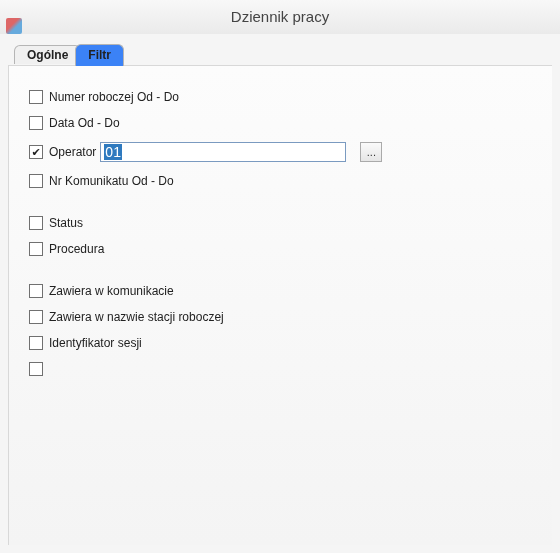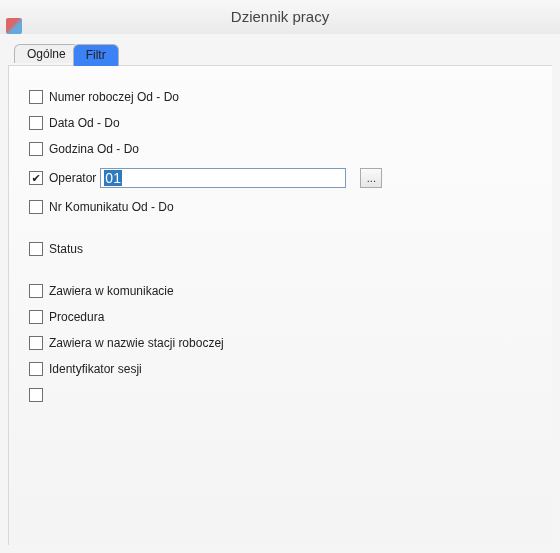--- a/index.html
+++ b/index.html
@@ -37,22 +37,23 @@
       left: 50%;
       transform: translateX(-50%);
       top: 8px;
     }
     .content {
       padding: 10px 8px 0 8px;
       background: #f5f5f5;
     }
     .tabs {
       display: flex;
-      align-items: flex-start;
+      align-items: center;
       margin-left: 6px;
+      font-weight: bold;
     }
     .tab {
       border: 1px solid #b5b5b5;
       border-bottom: none;
       border-top-left-radius: 6px;
       border-top-right-radius: 6px;
       padding: 3px 12px 3px 12px;
       background: #f0f0f0;
       color: #222;
       font-size: 12px;
@@ -167,52 +168,48 @@
       <div class="row">
         <span class="checkbox"></span>
         <span class="check-label">Numer roboczej Od - Do</span>
       </div>
 
       <div class="row">
         <span class="checkbox"></span>
         <span class="check-label">Data Od - Do</span>
       </div>
 
-      <div class="row">
-        <span class="checkbox"></span>
-        <span class="check-label">Godzina Od - Do</span>
-      </div>
 
       <div class="row">
         <span class="checkbox checked"></span>
         <span class="check-label">Operator</span>
         <div class="op-input"><span class="sel">01</span></div>
         <span class="ellipsis-btn">
             <span>...</span>
           </span>
       </div>
 
       <div class="row">
         <span class="checkbox"></span>
         <span class="check-label">Nr Komunikatu Od - Do</span>
       </div>
 
       <div class="row gap-above">
         <span class="checkbox"></span>
         <span class="check-label">Status</span>
       </div>
 
+      <div class="row">
+        <span class="checkbox"></span>
+        <span class="check-label">Procedura</span>
+      </div>
+
       <div class="row gap-above">
         <span class="checkbox"></span>
         <span class="check-label">Zawiera w komunikacie</span>
-      </div>
-
-      <div class="row">
-        <span class="checkbox"></span>
-        <span class="check-label">Procedura</span>
       </div>
 
 
       <div class="row">
         <span class="checkbox"></span>
         <span class="check-label">Zawiera w nazwie stacji roboczej</span>
       </div>
 
       <div class="row">
         <span class="checkbox"></span>

